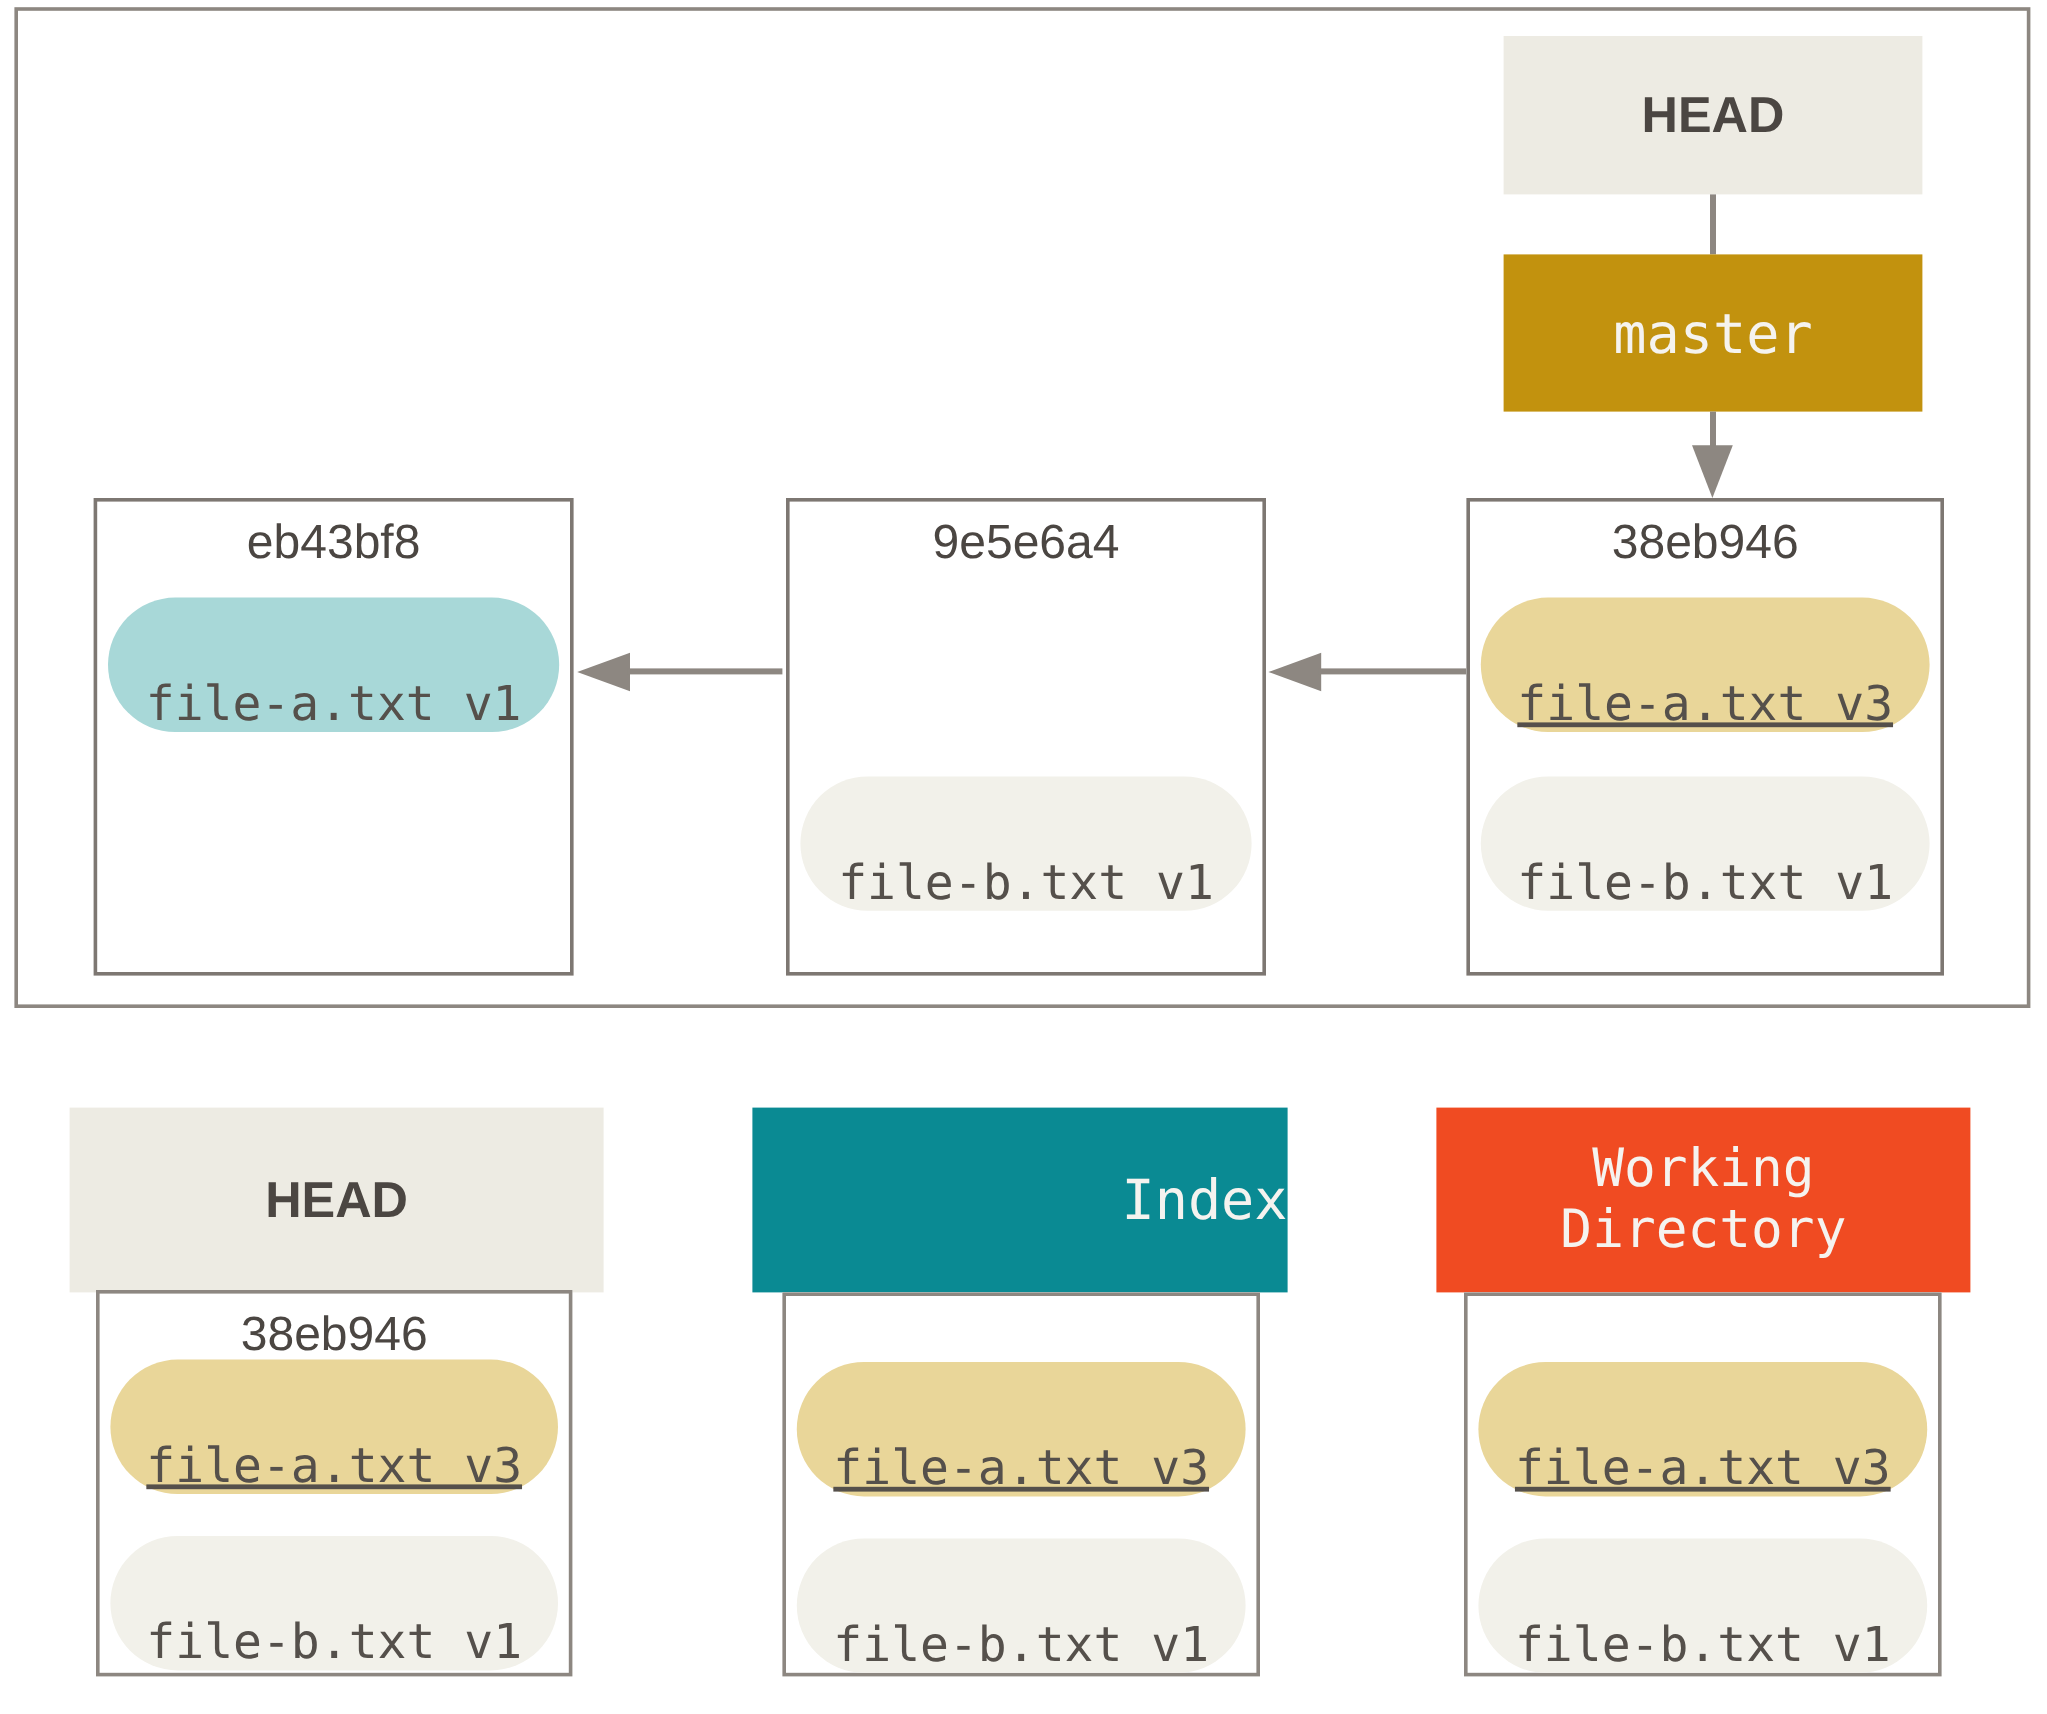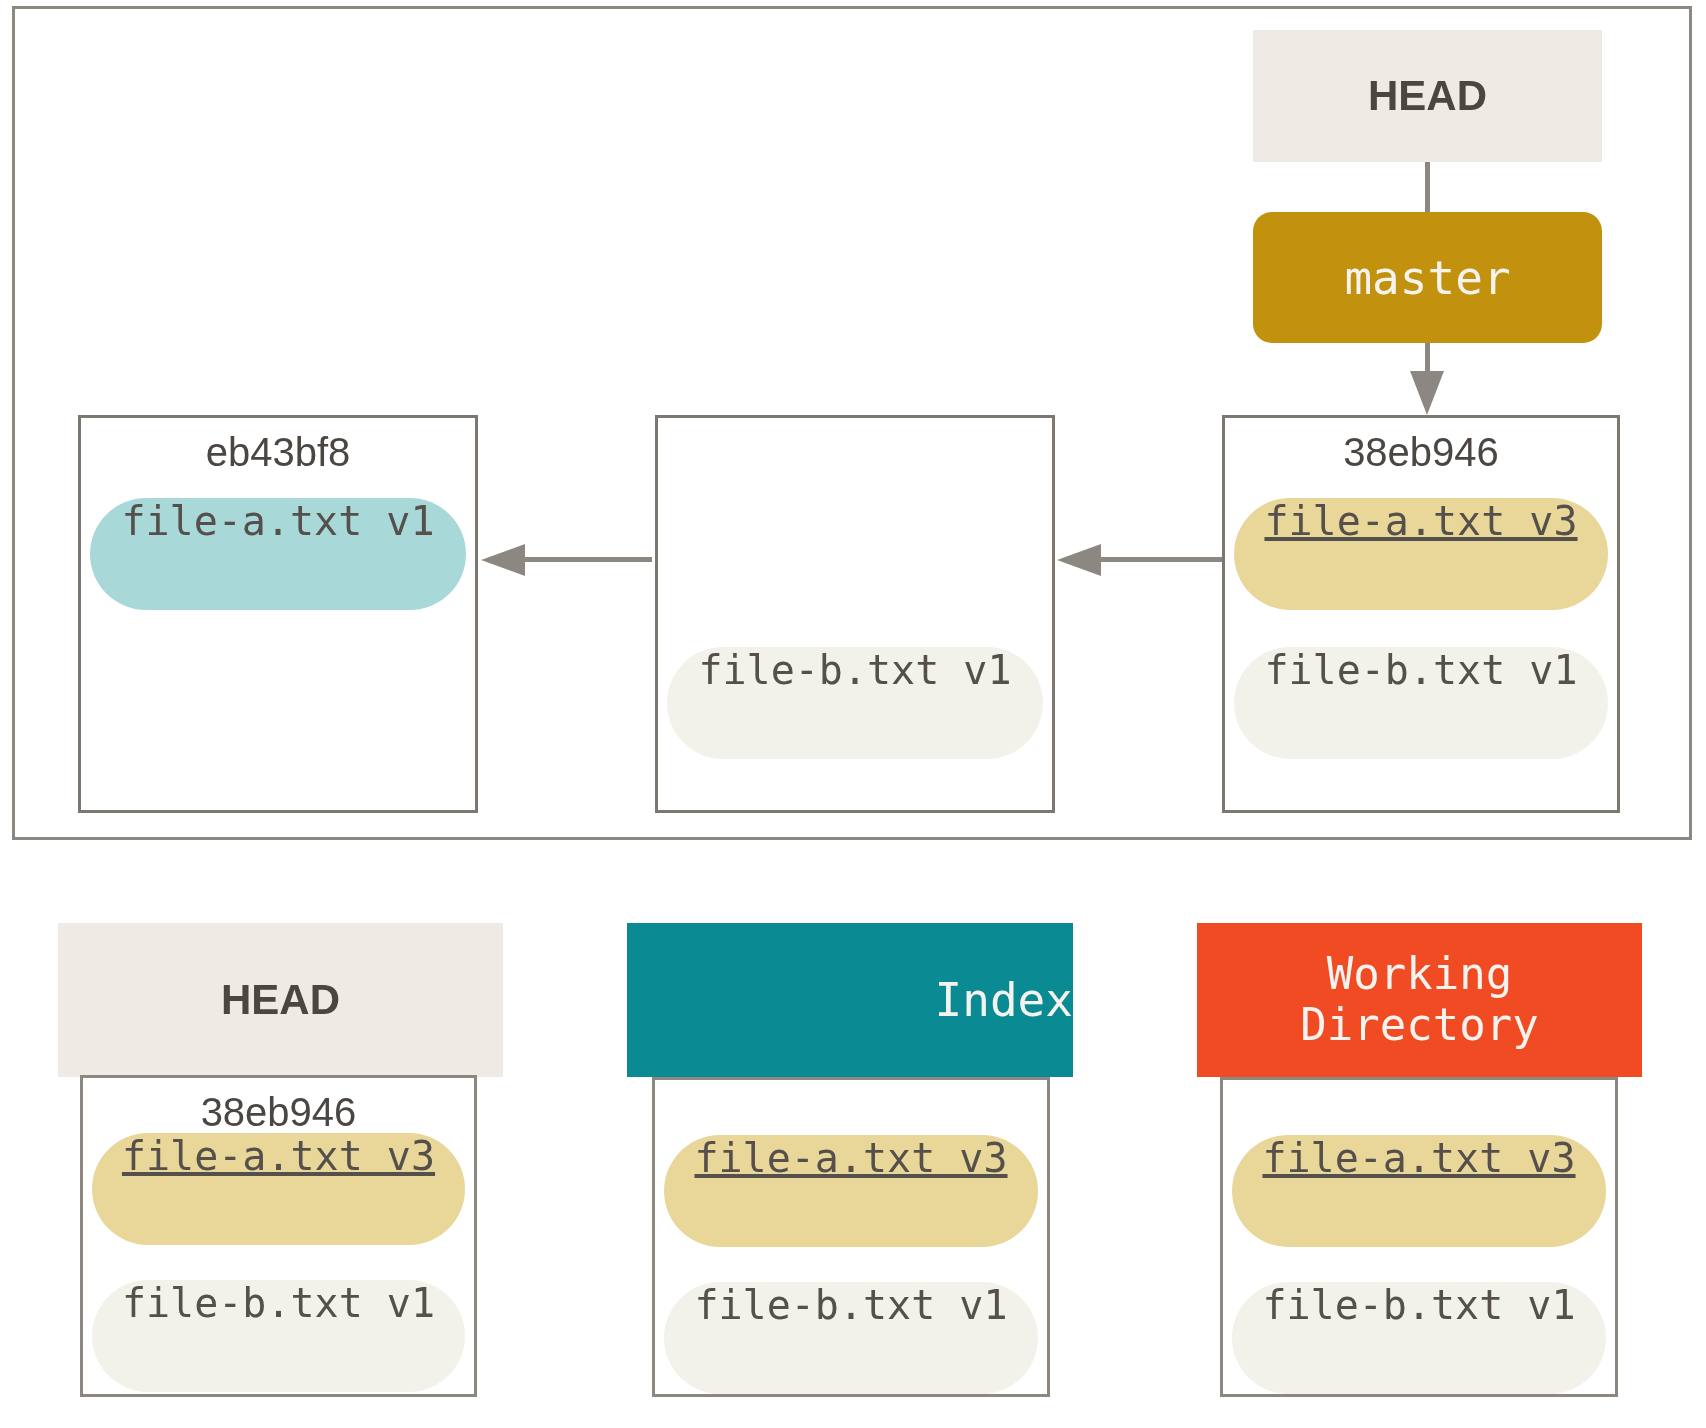--- a/index.html
+++ b/index.html
@@ -29,42 +29,42 @@
     left:1253px;top:30px;width:349px;height:132px;
     background:var(--panel);
     display:flex;align-items:center;justify-content:center;
     font-family:"Liberation Sans",sans-serif;font-weight:bold;
     font-size:42px;color:var(--text-dark);
   }
   .master-box{
     left:1253px;top:212px;width:349px;height:131px;
     background:var(--gold);
     display:flex;align-items:center;justify-content:center;
-    font-size:46px;color:var(--text-light);border-radius:19px;
+    font-size:46px;color:var(--text-light);
   }
 
   
   .commit{
     top:415px;width:400px;height:398px;
     border:3px solid var(--box-border);
     background:#ffffff;
   }
   .commit-1{left:78px;}
   .commit-2{left:655px;}
   .commit-3{left:1222px;width:398px;}
   .sha{
     position:absolute;left:0;top:12px;width:100%;
     text-align:center;
     font-family:"Liberation Sans",sans-serif;
     font-size:40px;color:var(--text-dark);
   }
   .pill{
     position:absolute;left:9px;right:9px;height:112px;
     border-radius:56px;
-    display:flex;align-items:flex-start;justify-content:center;
+    display:flex;align-items:flex-end;justify-content:center;
     font-size:40px;color:var(--pill-text);
     font-family:"DejaVu Sans Mono",monospace;
   }
   .row1{top:80px;}
   .row2{top:207px;}
   .pill--teal{background:var(--pill-teal);}
   .pill--pink{background:var(--pill-pink);}
   .pill--tan{background:var(--pill-tan);text-decoration:underline;}
   .pill--gray{background:var(--pill-gray);margin-top:22px;}
 
@@ -138,20 +138,21 @@
     <div class="sha">eb43bf8</div>
     <div class="pill pill--teal row1">
       <span>file-a.txt v1</span>
     </div>
   </div>
 
   <div class="abs tri tri-left" style="left:481px;top:544px;"></div>
   <div class="abs line hline" style="left:523px;top:557px;width:129px;"></div>
 
   <div class="abs commit commit-2">
+    <div class="sha">9e5e6a4</div>
     <div class="pill pill--gray row2">
       <span>file-b.txt v1</span>
     </div>
   </div>
 
   <div class="abs tri tri-left" style="left:1057px;top:544px;"></div>
   <div class="abs line hline" style="left:1099px;top:557px;width:123px;"></div>
 
   <div class="abs commit commit-3">
     <div class="sha">38eb946</div>

